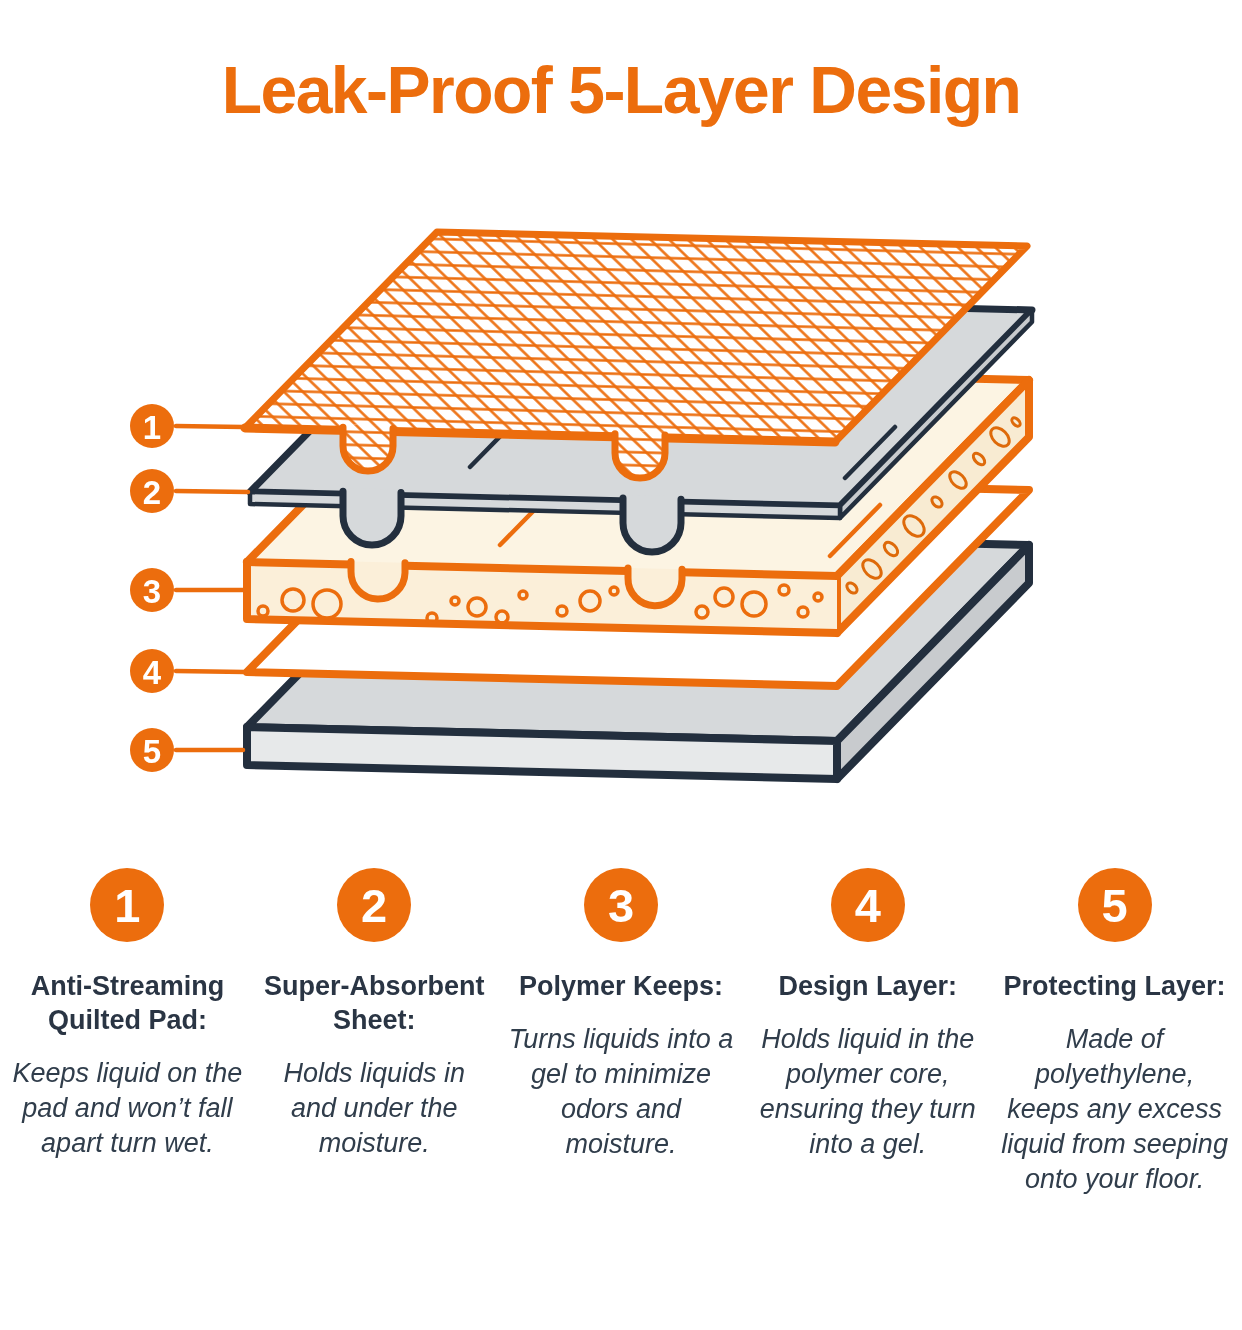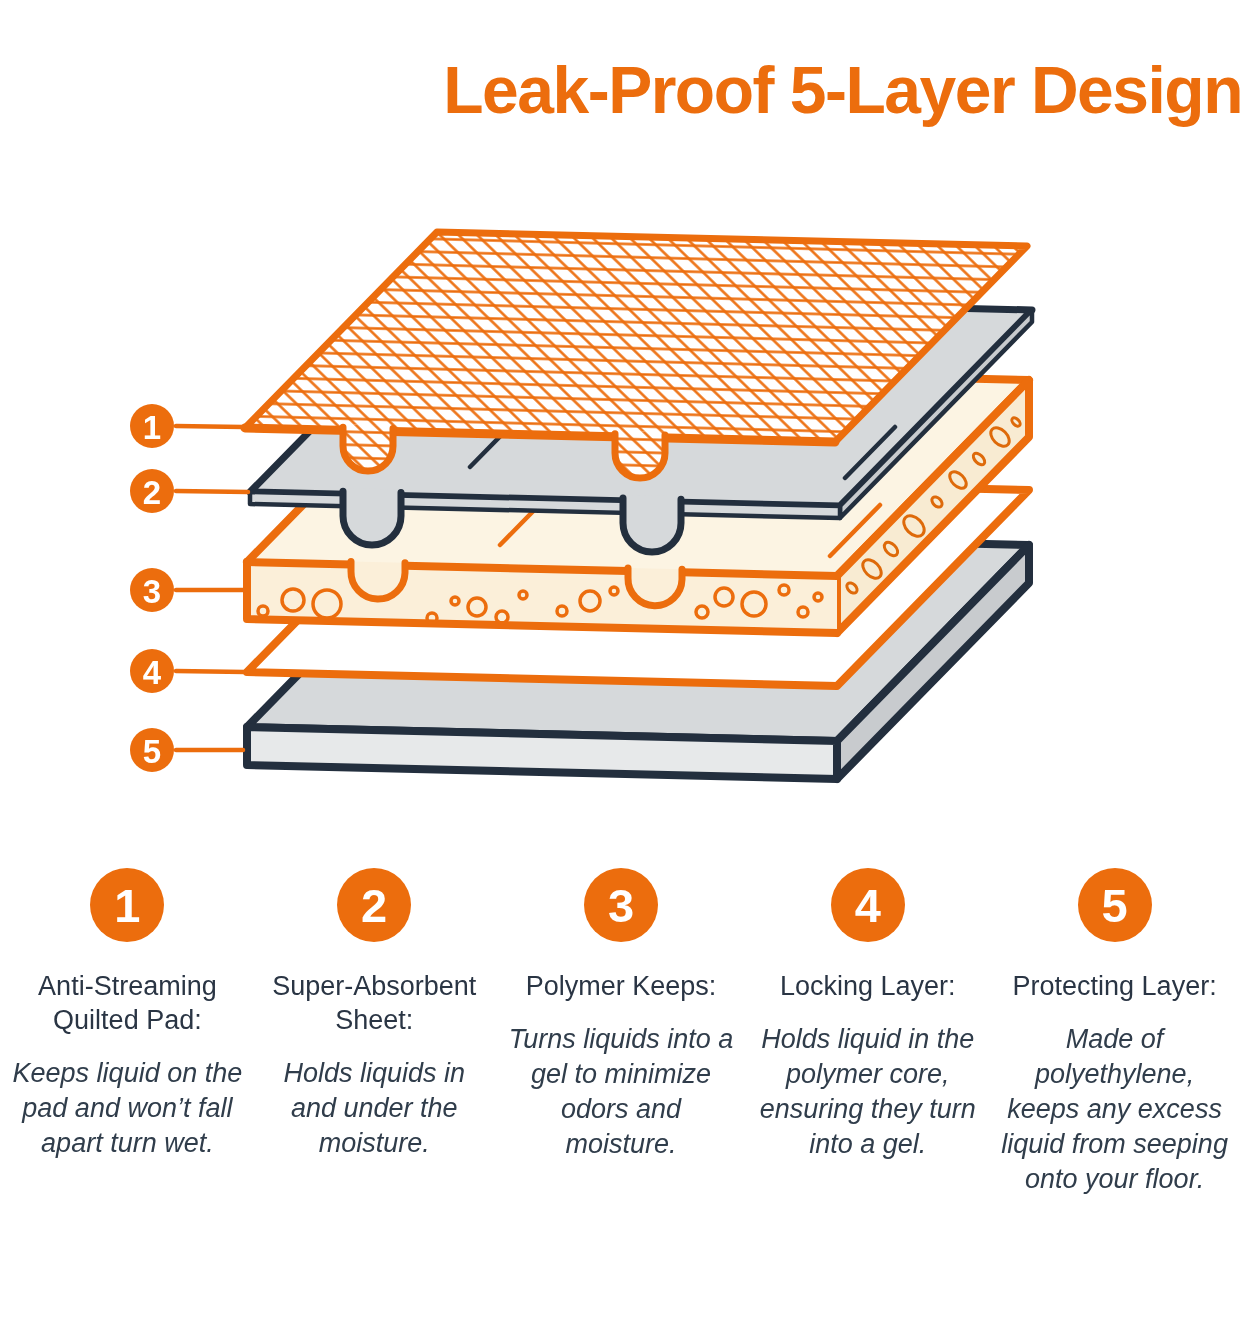--- a/index.html
+++ b/index.html
@@ -1,28 +1,28 @@
 <!DOCTYPE html>
 <html><head>
 <meta charset="utf-8">
 <style>
   html,body{margin:0;padding:0;background:#ffffff;}
   .page{position:relative;width:1242px;height:1330px;background:#ffffff;overflow:hidden;
         font-family:"Liberation Sans",sans-serif;}
-  .title{position:absolute;top:52px;left:0;width:100%;margin:0;text-align:right;
+  .title{position:absolute;top:52px;left:0;width:100%;margin:0;text-align:center;
          font-size:66px;font-weight:700;letter-spacing:-1.5px;color:#EC6D0D;}
   .diagram-wrap{position:absolute;top:0;left:0;width:1242px;height:840px;}
   .features{position:absolute;top:868px;left:0;width:1242px;display:flex;
             justify-content:space-between;padding:0 4px;box-sizing:border-box;}
   .feature{flex:1 1 0;min-width:0;display:flex;flex-direction:column;align-items:center;
            text-align:center;padding:0 7px;}
   .badge{width:74px;height:74px;border-radius:50%;background:#EC6D0D;color:#ffffff;
          font-size:47px;font-weight:700;display:flex;align-items:center;justify-content:center;
          line-height:1;}
-  .feature h3{margin:27px 0 0 0;font-size:27px;line-height:1.26;font-weight:400;color:#2A3544;}
+  .feature h3{margin:27px 0 0 0;font-size:27px;line-height:1.26;font-weight:700;color:#2A3544;}
   .feature p{margin:19px 0 0 0;font-size:27px;line-height:1.3;color:#303D4B;font-style:italic;}
   svg text.callout-num{font-family:"Liberation Sans",sans-serif;font-weight:700;
        font-size:33px;fill:#ffffff;text-anchor:middle;}
 </style>
 </head>
 <body>
 
 <div class="page">
 
   <h1 class="title">Leak-Proof 5-Layer Design</h1>
@@ -175,21 +175,21 @@
       <h3>Super-Absorbent Sheet:</h3>
       <p>Holds liquids in and under the moisture.</p>
     </div>
     <div class="feature">
       <div class="badge">3</div>
       <h3>Polymer Keeps:</h3>
       <p>Turns liquids into a gel to minimize odors and moisture.</p>
     </div>
     <div class="feature">
       <div class="badge">4</div>
-      <h3>Locking Layer:</h3>
+      <h3>Design Layer:</h3>
       <p>Holds liquid in the polymer core, ensuring they turn into a gel.</p>
     </div>
     <div class="feature">
       <div class="badge">5</div>
       <h3>Protecting Layer:</h3>
       <p>Made of polyethylene, keeps any excess liquid from seeping onto your floor.</p>
     </div>
   </div>
 
 </div>

